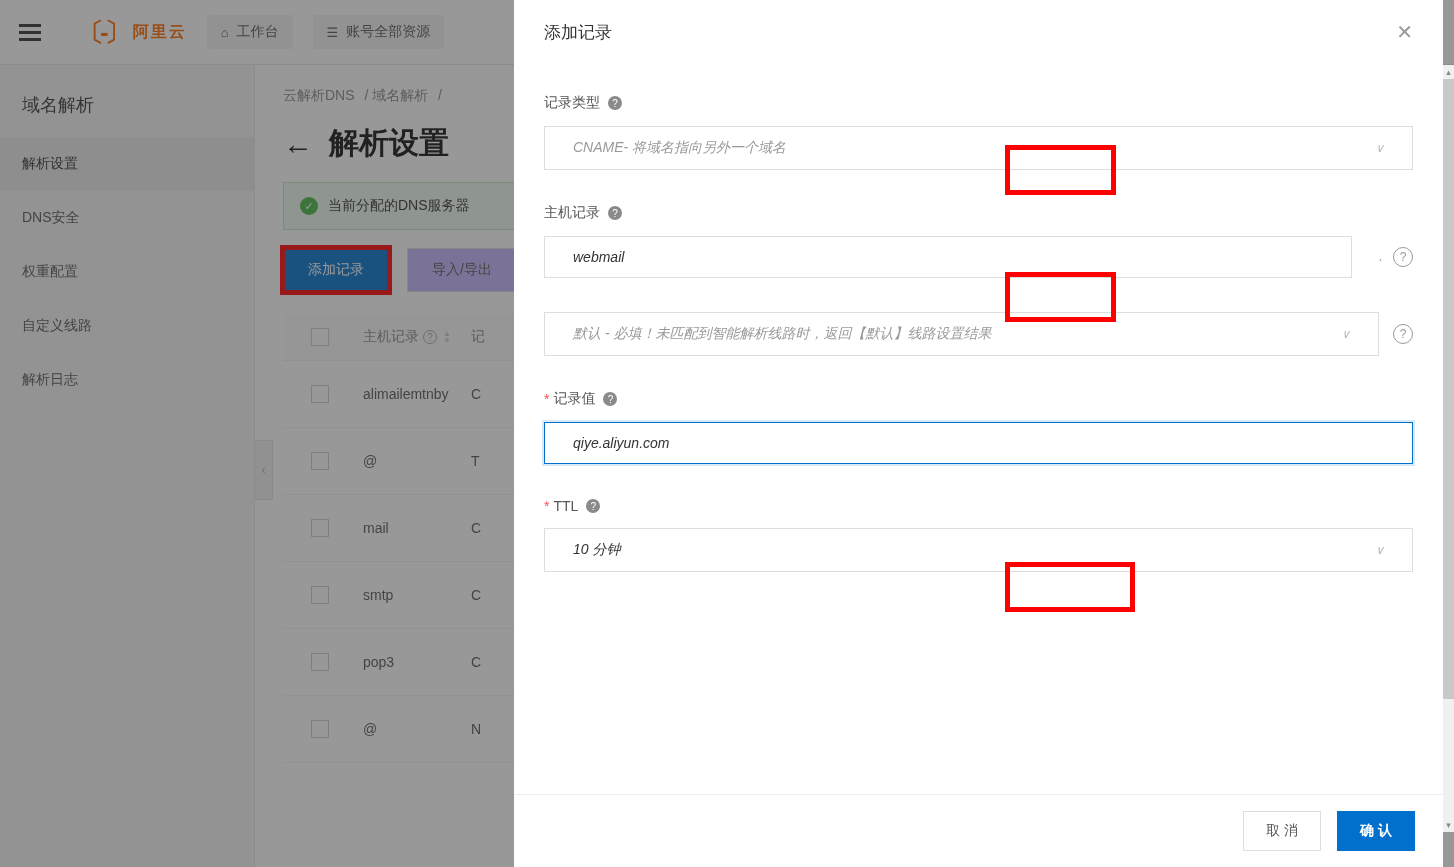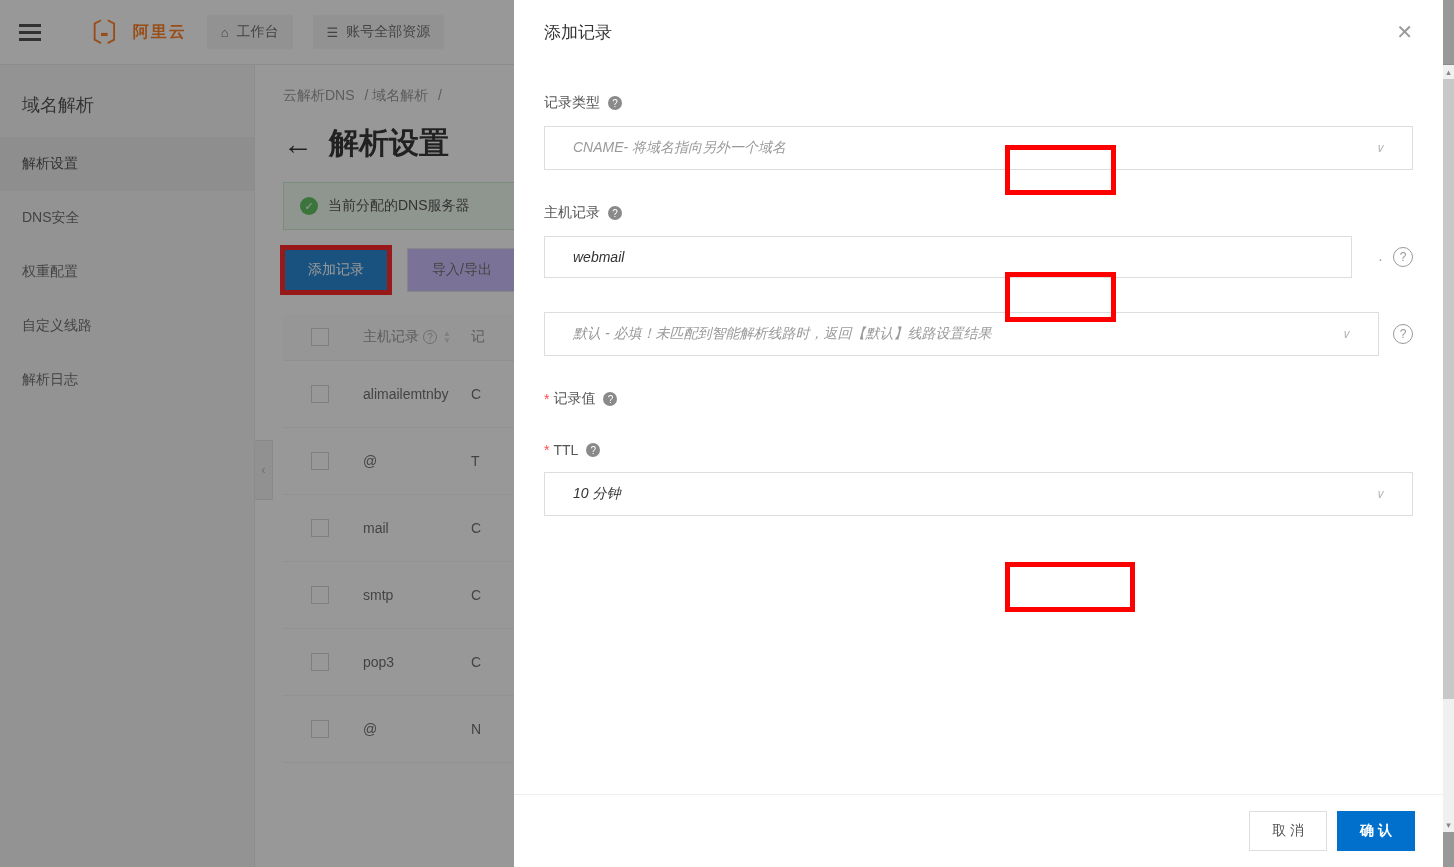--- a/index.html
+++ b/index.html
@@ -65,21 +65,21 @@
     .select { display: flex; justify-content: space-between; align-items: center; color: #999; cursor: pointer; }
     .select .val { color: #333; }
     .select .arrow { color: #bbb; font-size: 12px; }
     .select.placeholder .val { color: #999; }
     .input.active { border-color: #0070cc; box-shadow: 0 0 0 2px rgba(0,112,204,0.15); }
     .input::placeholder { color: #bbb; }
     .row { display: flex; align-items: center; gap: 14px; }
     .host-wrap { position: relative; width: 808px; }
     .host-suffix { position: absolute; right: -42px; top: 12px; font-size: 14px; color: #999; }
     .readonly { background: #f7f7f7; padding: 14px; font-size: 14px; color: #666; margin-bottom: 14px; }
-    .drawer-foot { display: flex; justify-content: flex-end; gap: 10px; padding: 16px 28px; border-top: 1px solid #eee; }
+    .drawer-foot { display: flex; justify-content: flex-end; gap: 16px; padding: 16px 28px; border-top: 1px solid #eee; }
     .dbtn { padding: 10px 22px; border: 1px solid #ddd; background: #fff; font-size: 14px; color: #555; cursor: pointer; }
     .dbtn.primary { background: #0070cc; color: #fff; border-color: #0070cc; font-weight: bold; }
     
     .scrollbar { position: absolute; right: 0; top: 65px; bottom: 35px; width: 11px; background: #f0f0f0; z-index: 30; }
     .scroll-arr { height: 14px; display: flex; align-items: center; justify-content: center; font-size: 9px; color: #888; }
     .scroll-thumb { width: 11px; height: 620px; background: #c8c8c8; }
     .collapse-handle { position: absolute; left: 255px; top: 440px; width: 18px; height: 60px; background: #f0f0f0; border: 1px solid #e0e0e0; border-left: none; display: flex; align-items: center; justify-content: center; color: #aaa; font-size: 12px; z-index: 2; }
     
     .highlight-box { position: absolute; border: 5px solid #ff0000; z-index: 25; pointer-events: none; }
   </style>
@@ -234,20 +234,21 @@
         </div>
         <span class="help-out" style="margin-top:12px;">?</span>
       </div>
     </div>
     <div class="form-group">
       <div class="form-label">
           <span class="req">*</span>
           <span>记录值</span>
           <span class="help-dot">?</span>
         </div>
+      <input class="input active" value="qiye.aliyun.com" style="">
     </div>
     <div class="form-group">
       <div class="form-label">
           <span class="req">*</span>
           <span>TTL</span>
           <span class="help-dot">?</span>
         </div>
       <div class="select">
         <span class="val">10 分钟</span>
         <span class="arrow">∨</span>

